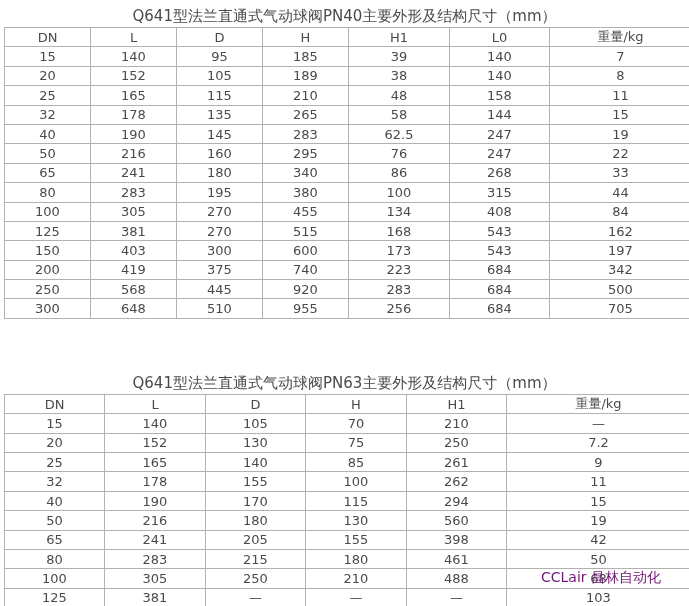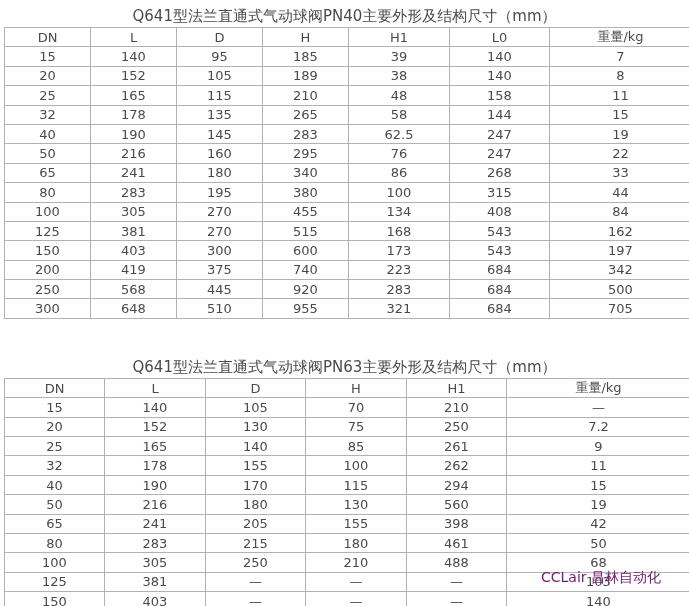--- a/index.html
+++ b/index.html
@@ -18,21 +18,21 @@
   }
   .tbl-title {
     width: 689px;
     text-align: center;
     font-size: 15px;
     line-height: 21px;
     color: #4a4a4a;
     white-space: nowrap;
   }
   .title-1 { padding-top: 6px; }
-  .title-2 { margin-top: 38px; }
+  .title-2 { margin-top: 54px; }
   table.dim-table {
     border-collapse: collapse;
     table-layout: fixed;
     margin-left: 4px;
     width: 682px;
   }
   table.dim-table th,
   table.dim-table td {
     border: 1px solid #b2b2b2;
     height: 18.4px;
@@ -210,21 +210,21 @@
           <td>920</td>
           <td>283</td>
           <td>684</td>
           <td>500</td>
         </tr>
         <tr>
           <td>300</td>
           <td>648</td>
           <td>510</td>
           <td>955</td>
-          <td>321</td>
+          <td>256</td>
           <td>684</td>
           <td>705</td>
         </tr>
       </tbody>
   </table>
 
   <div class="tbl-title title-2">Q641型法兰直通式气动球阀PN63主要外形及结构尺寸（mm）</div>
 
   <table class="dim-table t1">
     <thead>

